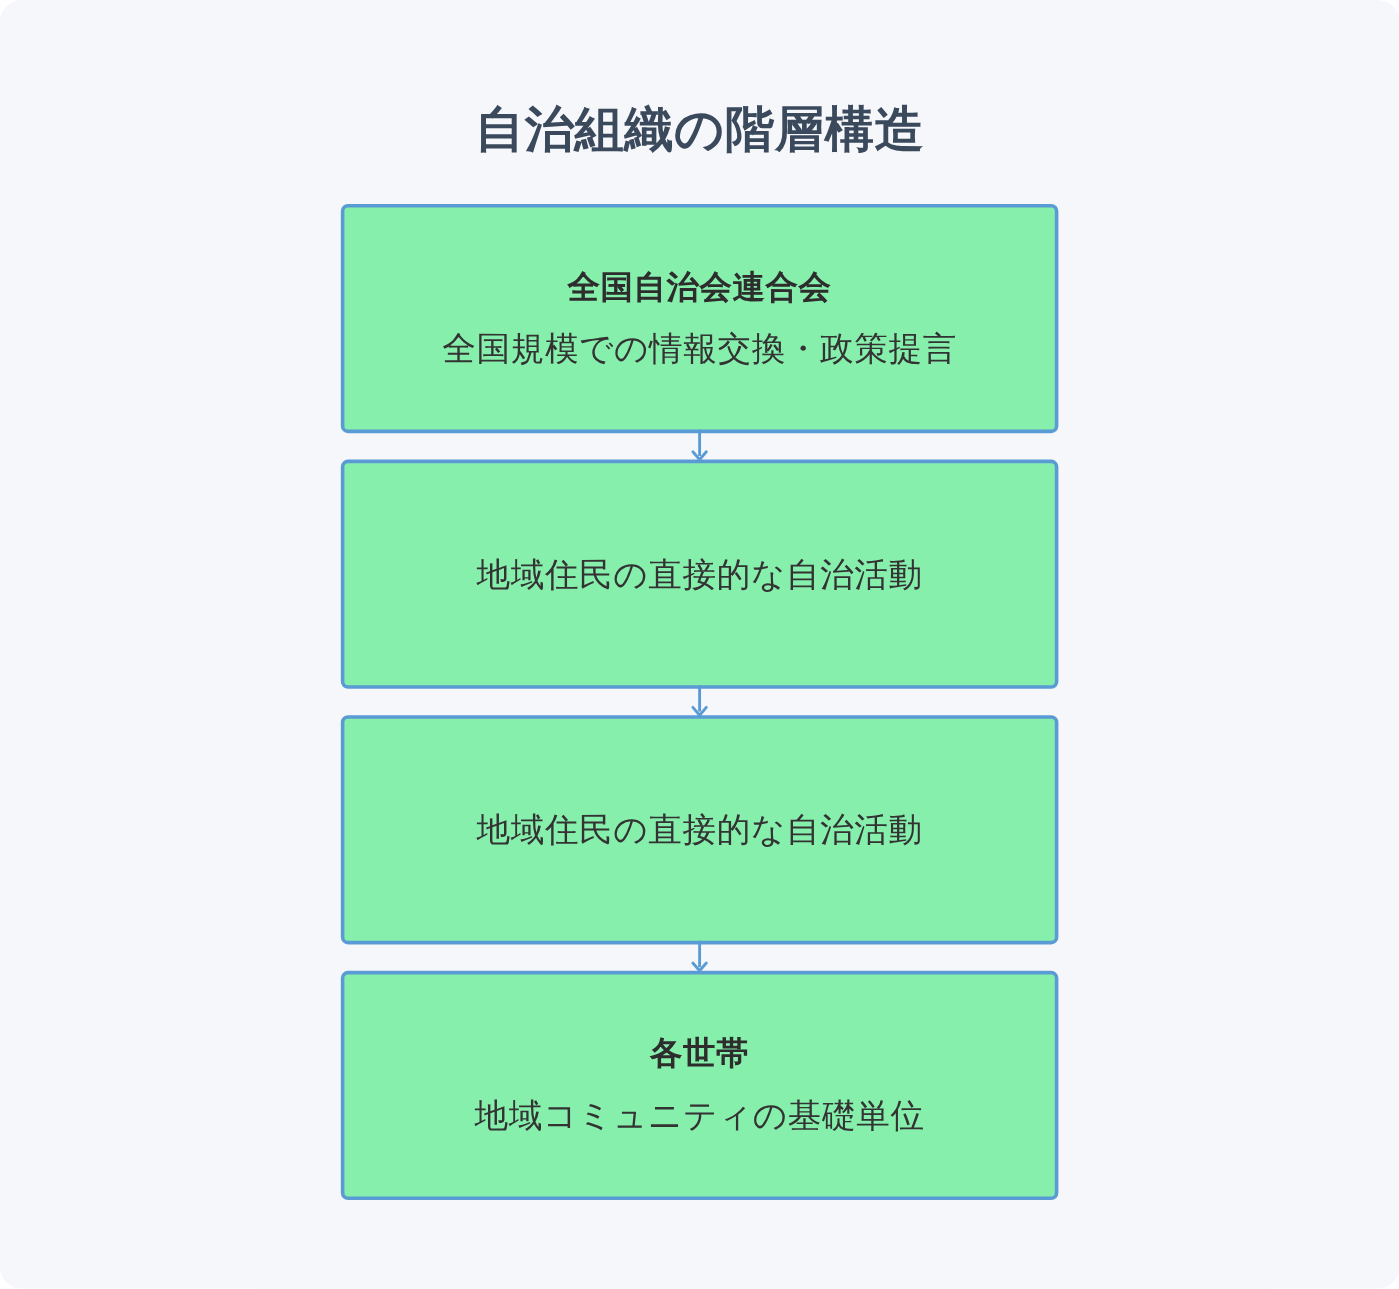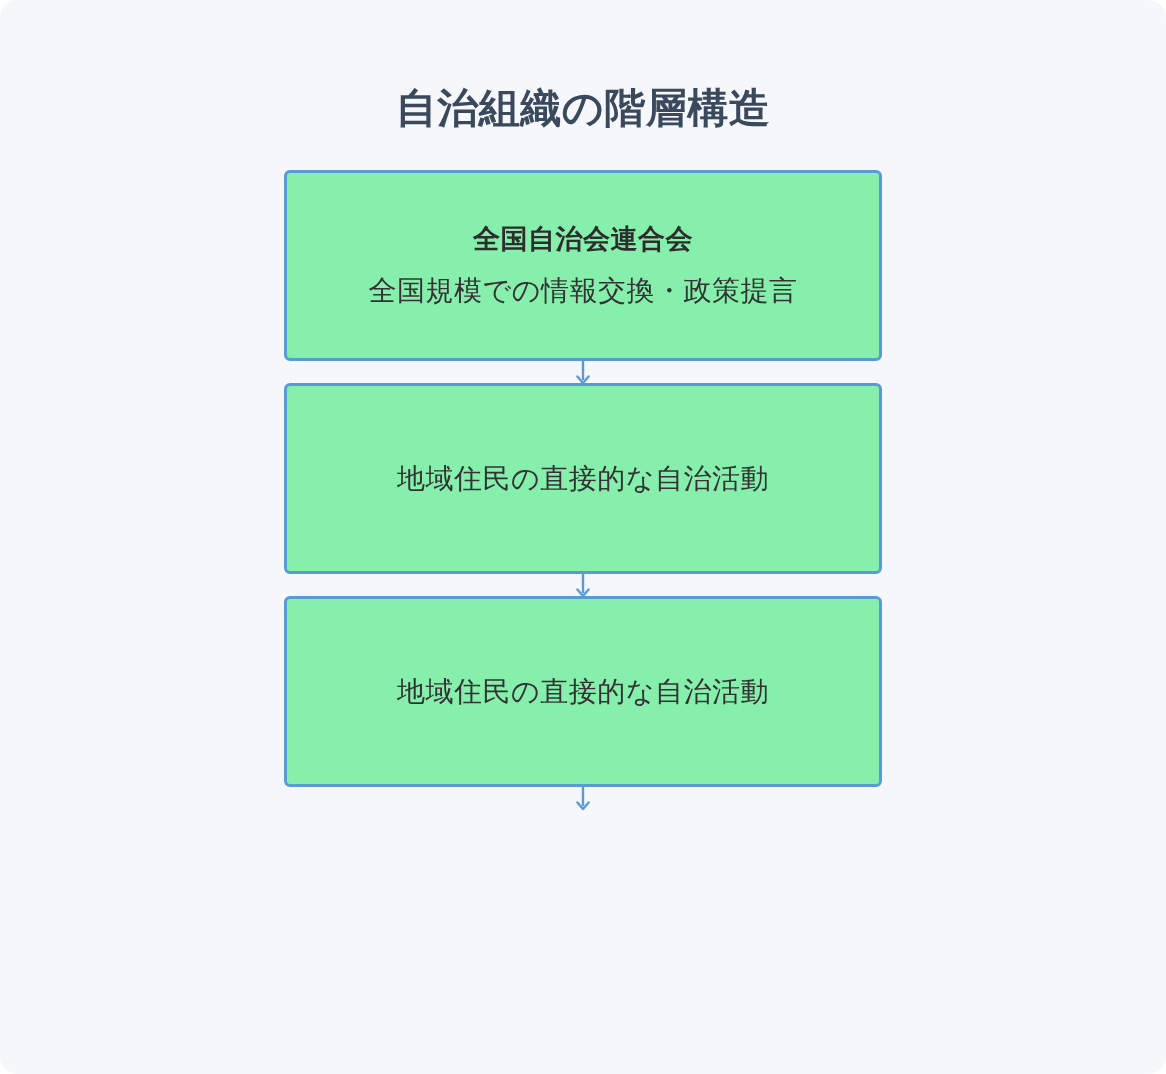--- a/index.html
+++ b/index.html
@@ -118,15 +118,19 @@
       <div class="node-desc">地域住民の直接的な自治活動</div>
     </div>
 
     <div class="connector">
       <svg width="20" height="28" viewBox="0 0 20 28" aria-hidden="true">
         <line x1="10" y1="0" x2="10" y2="22" stroke="#5b9bd5" stroke-width="2.4"></line>
         <path d="M4.4 18.5 L10 25 L15.6 18.5" fill="none" stroke="#5b9bd5" stroke-width="2.4" stroke-linecap="round" stroke-linejoin="round"></path>
       </svg>
     </div>
 
+    <div class="node">
+      <div class="node-title">各世帯</div>
+      <div class="node-desc">地域コミュニティの基礎単位</div>
+    </div>
 
   </div>
 </div>
 
 </body></html>

